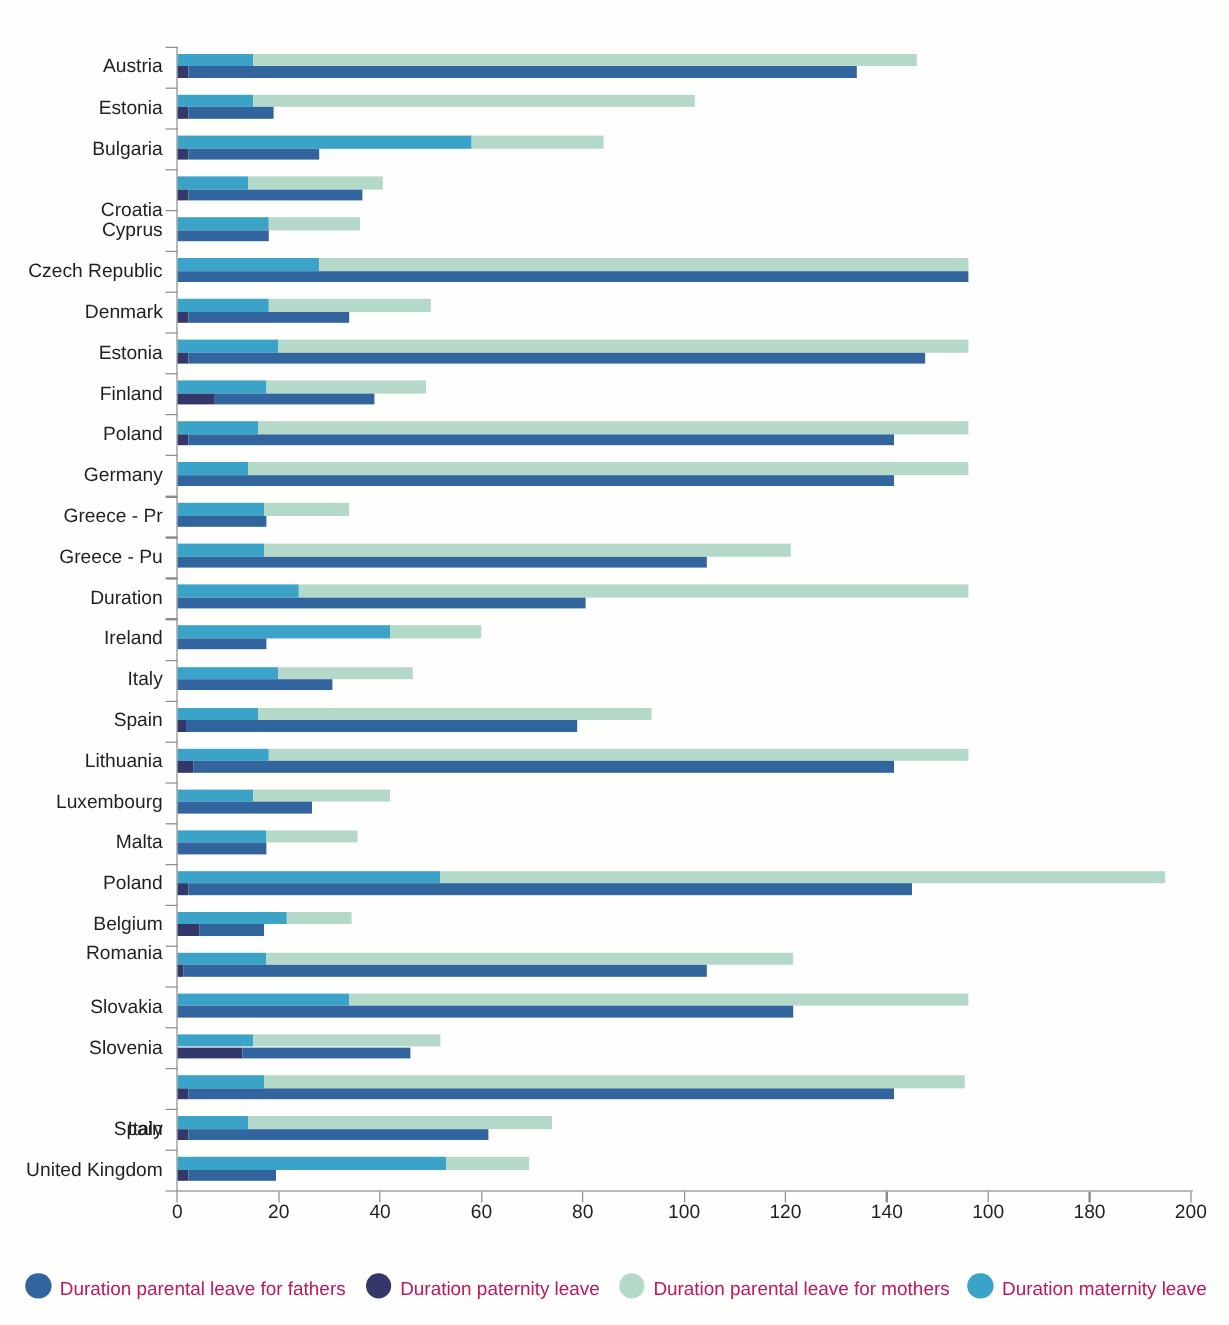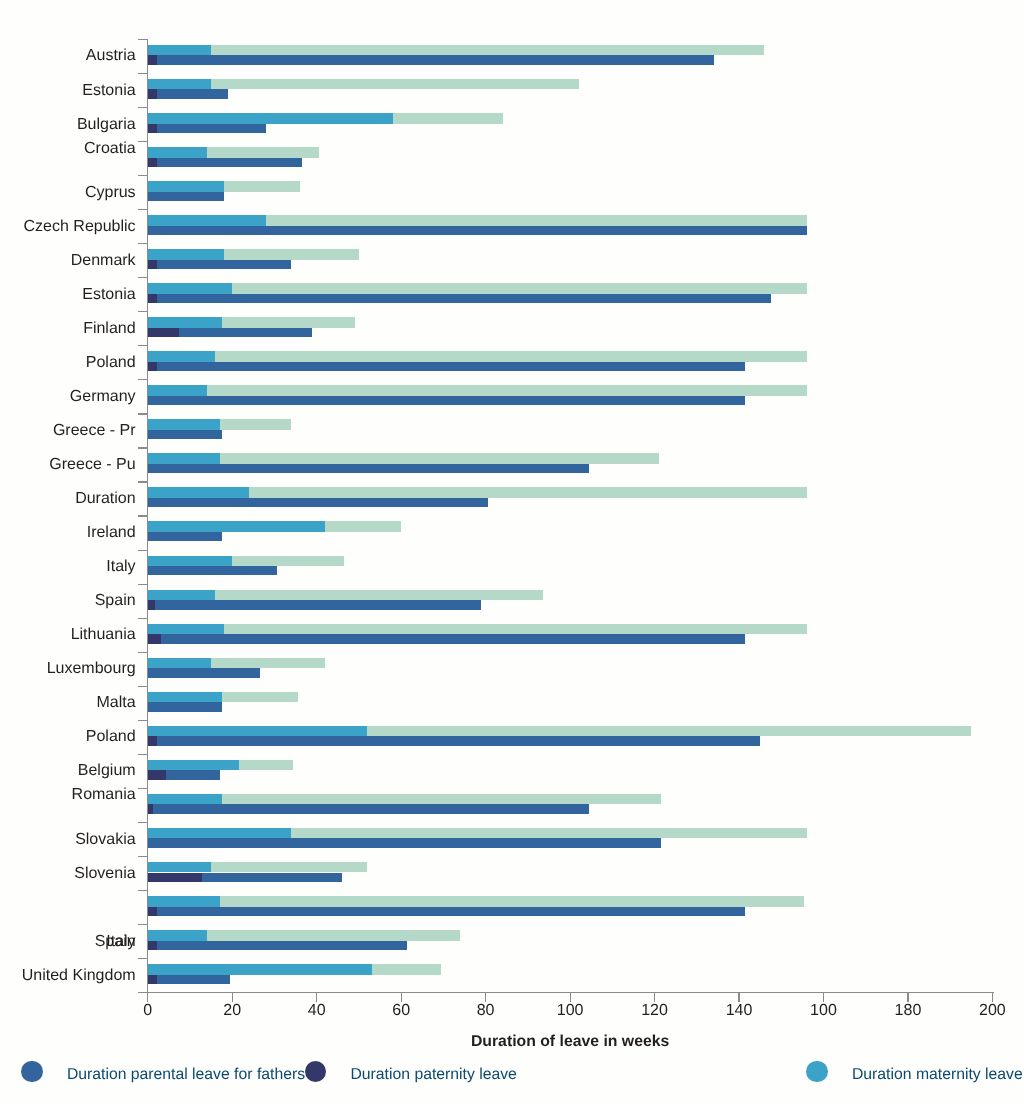--- a/index.html
+++ b/index.html
@@ -15,21 +15,21 @@
   .seg{position:absolute;}
   .ytick{position:absolute;background:#8b8b8b;left:138.1px;width:9.7px;height:1.2px;}
   .xtick{position:absolute;background:#8b8b8b;top:993.4px;width:1.2px;height:8.4px;}
   .xtl{position:absolute;font-size:16px;color:#231f20;text-align:center;line-height:1;
        width:80px;top:1002.9px;}
   .xtitle{position:absolute;font-size:15.8px;font-weight:bold;color:#231f20;
           text-align:center;line-height:1;left:147.8px;top:1033.9px;width:844.6px;}
   .legend{position:absolute;left:0;top:1055px;width:1024px;height:34px;}
   .legitem{position:absolute;top:5.9px;display:flex;align-items:center;height:21.6px;}
   .legdot{width:21.6px;height:21.6px;border-radius:50%;flex:none;}
-  .leglbl{font-size:15.75px;color:#0c4a6e;margin-left:24px;white-space:nowrap;
+  .leglbl{font-size:15.75px;color:#be185d;margin-left:7px;white-space:nowrap;
           line-height:1;position:relative;top:2.7px;}
 </style>
 </head>
 <body>
 
 <div id="chart">
   <div class="plot">
   <div class="axisline" style="left:146.5px;top:38.9px;width:1.3px;height:953.3px"></div>
   <div class="axisline" style="left:146.5px;top:991.5px;width:847.2px;height:1.9px"></div>
   <div class="ytick" style="top:38.85px"></div>
@@ -73,21 +73,21 @@
   <div class="seg" style="left:211.15px;top:78.87px;width:367.40px;height:10.6px;background:#b5d9c9"></div>
   <div class="seg" style="left:147.80px;top:89.47px;width:9.29px;height:9.4px;background:#343769"></div>
   <div class="seg" style="left:157.09px;top:89.47px;width:70.95px;height:9.4px;background:#32649e"></div>
 
   <div class="ylabel" style="top:116.56px">Bulgaria</div>
   <div class="seg" style="left:147.80px;top:112.91px;width:244.93px;height:10.6px;background:#3ca3c8"></div>
   <div class="seg" style="left:392.73px;top:112.91px;width:109.80px;height:10.6px;background:#b5d9c9"></div>
   <div class="seg" style="left:147.80px;top:123.51px;width:9.29px;height:9.4px;background:#343769"></div>
   <div class="seg" style="left:157.09px;top:123.51px;width:108.95px;height:9.4px;background:#32649e"></div>
 
-  <div class="ylabel" style="top:141px">Croatia</div>
+  <div class="ylabel" style="top:168px">Croatia</div>
   <div class="seg" style="left:147.80px;top:146.96px;width:59.12px;height:10.6px;background:#3ca3c8"></div>
   <div class="seg" style="left:206.92px;top:146.96px;width:111.91px;height:10.6px;background:#b5d9c9"></div>
   <div class="seg" style="left:147.80px;top:157.56px;width:9.29px;height:9.4px;background:#343769"></div>
   <div class="seg" style="left:157.09px;top:157.56px;width:144.85px;height:9.4px;background:#32649e"></div>
 
   <div class="ylabel" style="top:184.65px">Cyprus</div>
   <div class="seg" style="left:147.80px;top:181.00px;width:76.01px;height:10.6px;background:#3ca3c8"></div>
   <div class="seg" style="left:223.81px;top:181.00px;width:76.01px;height:10.6px;background:#b5d9c9"></div>
   <div class="seg" style="left:147.80px;top:191.60px;width:76.01px;height:9.4px;background:#32649e"></div>
 
@@ -233,29 +233,32 @@
   <div class="xtick" style="left:653.96px"></div>
   <div class="xtl" style="left:614.56px">120</div>
   <div class="xtick" style="left:738.42px"></div>
   <div class="xtl" style="left:699.02px">140</div>
   <div class="xtick" style="left:822.88px"></div>
   <div class="xtl" style="left:783.48px">100</div>
   <div class="xtick" style="left:907.34px"></div>
   <div class="xtl" style="left:867.94px">180</div>
   <div class="xtick" style="left:991.80px"></div>
   <div class="xtl" style="left:952.40px">200</div>
-  <div class="xtitle">Duration of leave in weeks</div>
   </div>
   <div class="legend">
     <div class="legitem" style="left:21.3px">
       <div class="legdot" style="background:#32649e"></div>
       <div class="leglbl">Duration parental leave for fathers</div>
     </div>
     <div class="legitem" style="left:304.9px">
       <div class="legdot" style="background:#343769"></div>
       <div class="leglbl">Duration paternity leave</div>
     </div>
+    <div class="legitem" style="left:515.9px">
+      <div class="legdot" style="background:#b5d9c9"></div>
+      <div class="leglbl">Duration parental leave for mothers</div>
+    </div>
     <div class="legitem" style="left:806.4px">
       <div class="legdot" style="background:#3ca3c8"></div>
       <div class="leglbl">Duration maternity leave</div>
     </div>
   </div>
 </div>
 
 </body></html>

